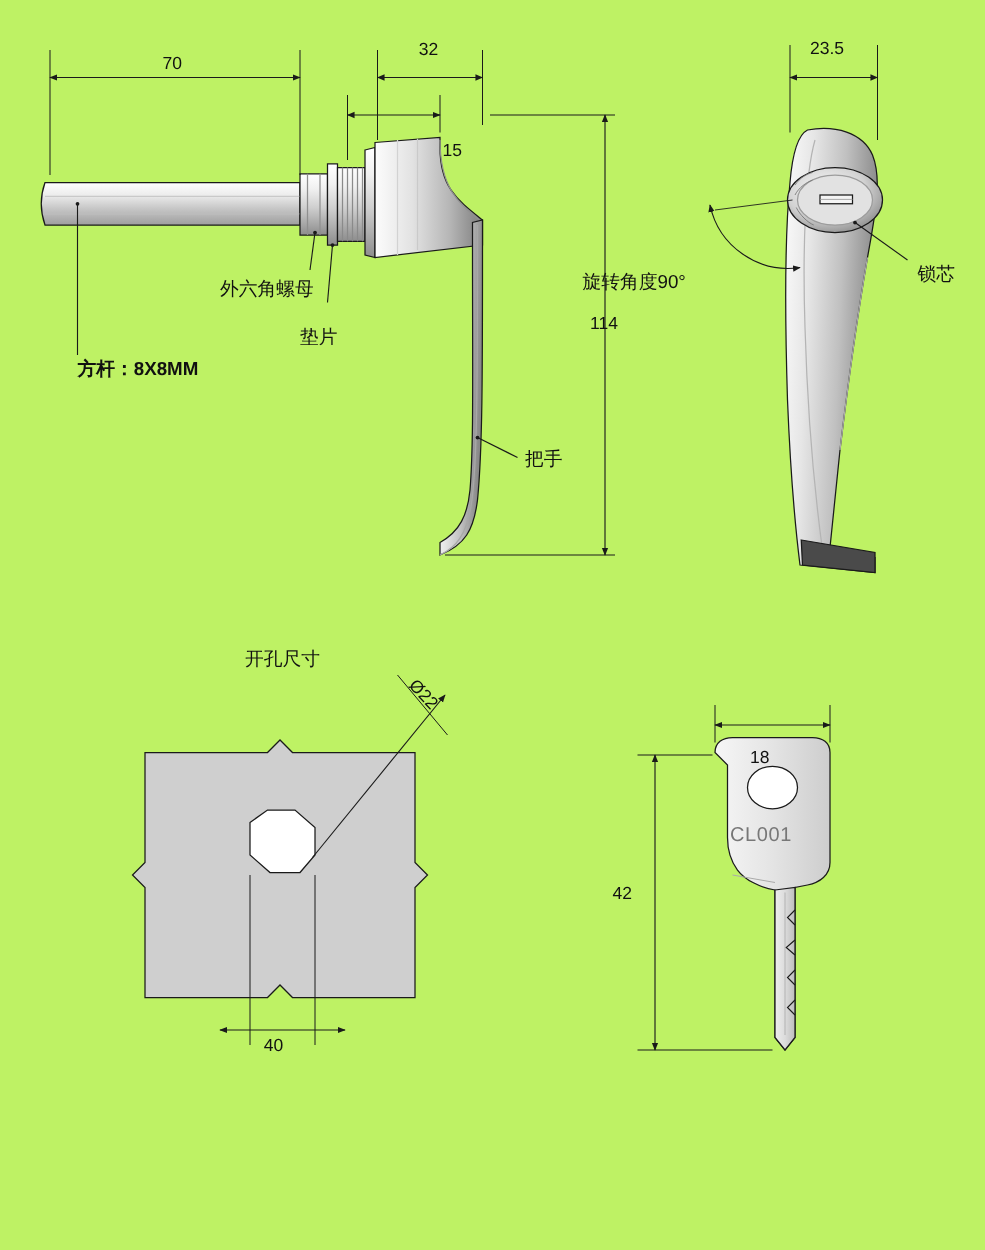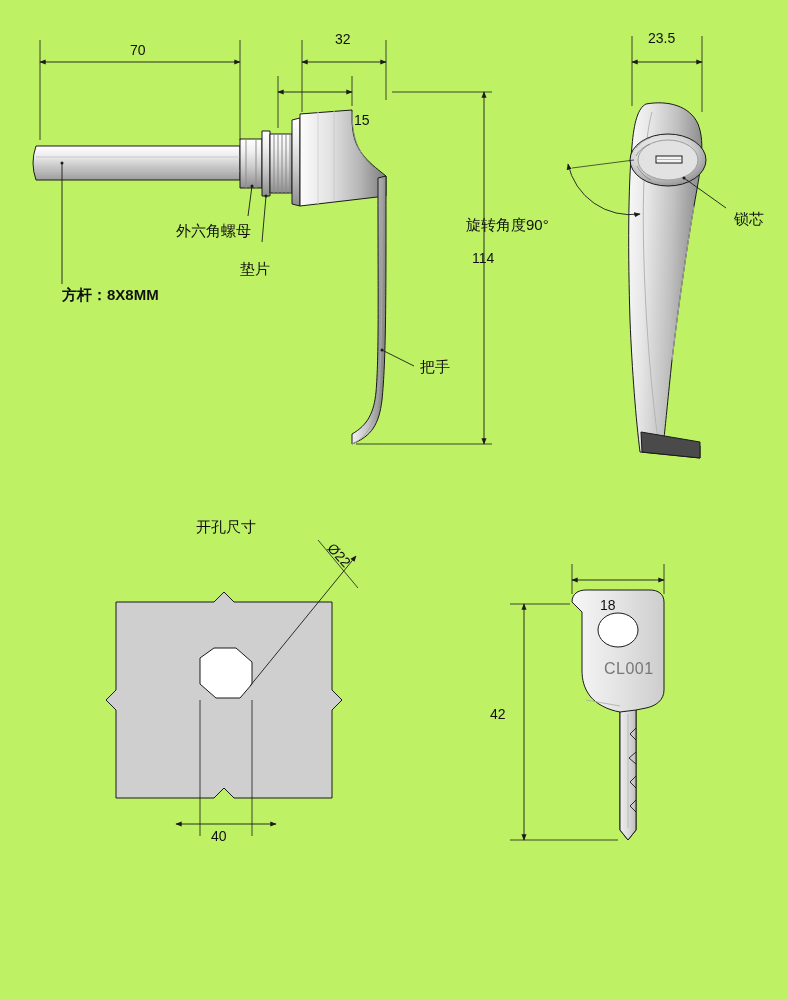--- a/index.html
+++ b/index.html
@@ -257,15 +257,15 @@
   <div class="dim-label" style="left:648px; top:30px;">23.5</div>
   <div class="cn-label" style="left:466px; top:216px;">旋转角度90°</div>
   <div class="cn-label" style="left:734px; top:210px;text-align:center;">锁芯</div>
 
   <div class="cn-label" style="left:196px; top:518px; font-size:15px;">开孔尺寸</div>
   <div class="dim-label" style="left:336px; top:540px; transform:rotate(47deg); transform-origin:left top;">Ø22</div>
   <div class="dim-label" style="left:211px; top:828px;">40</div>
 
   <div class="dim-label" style="left:600px; top:556px;margin-top:41px;">18</div>
   <div class="dim-label" style="left:490px; top:706px;">42</div>
-  <div class="key-text" style="left:584px; top:660px;margin-left:20px;">CL001</div>
+  <div class="key-text" style="left:584px; top:660px;">CL001</div>
 
 </div>
 
 </body></html>

